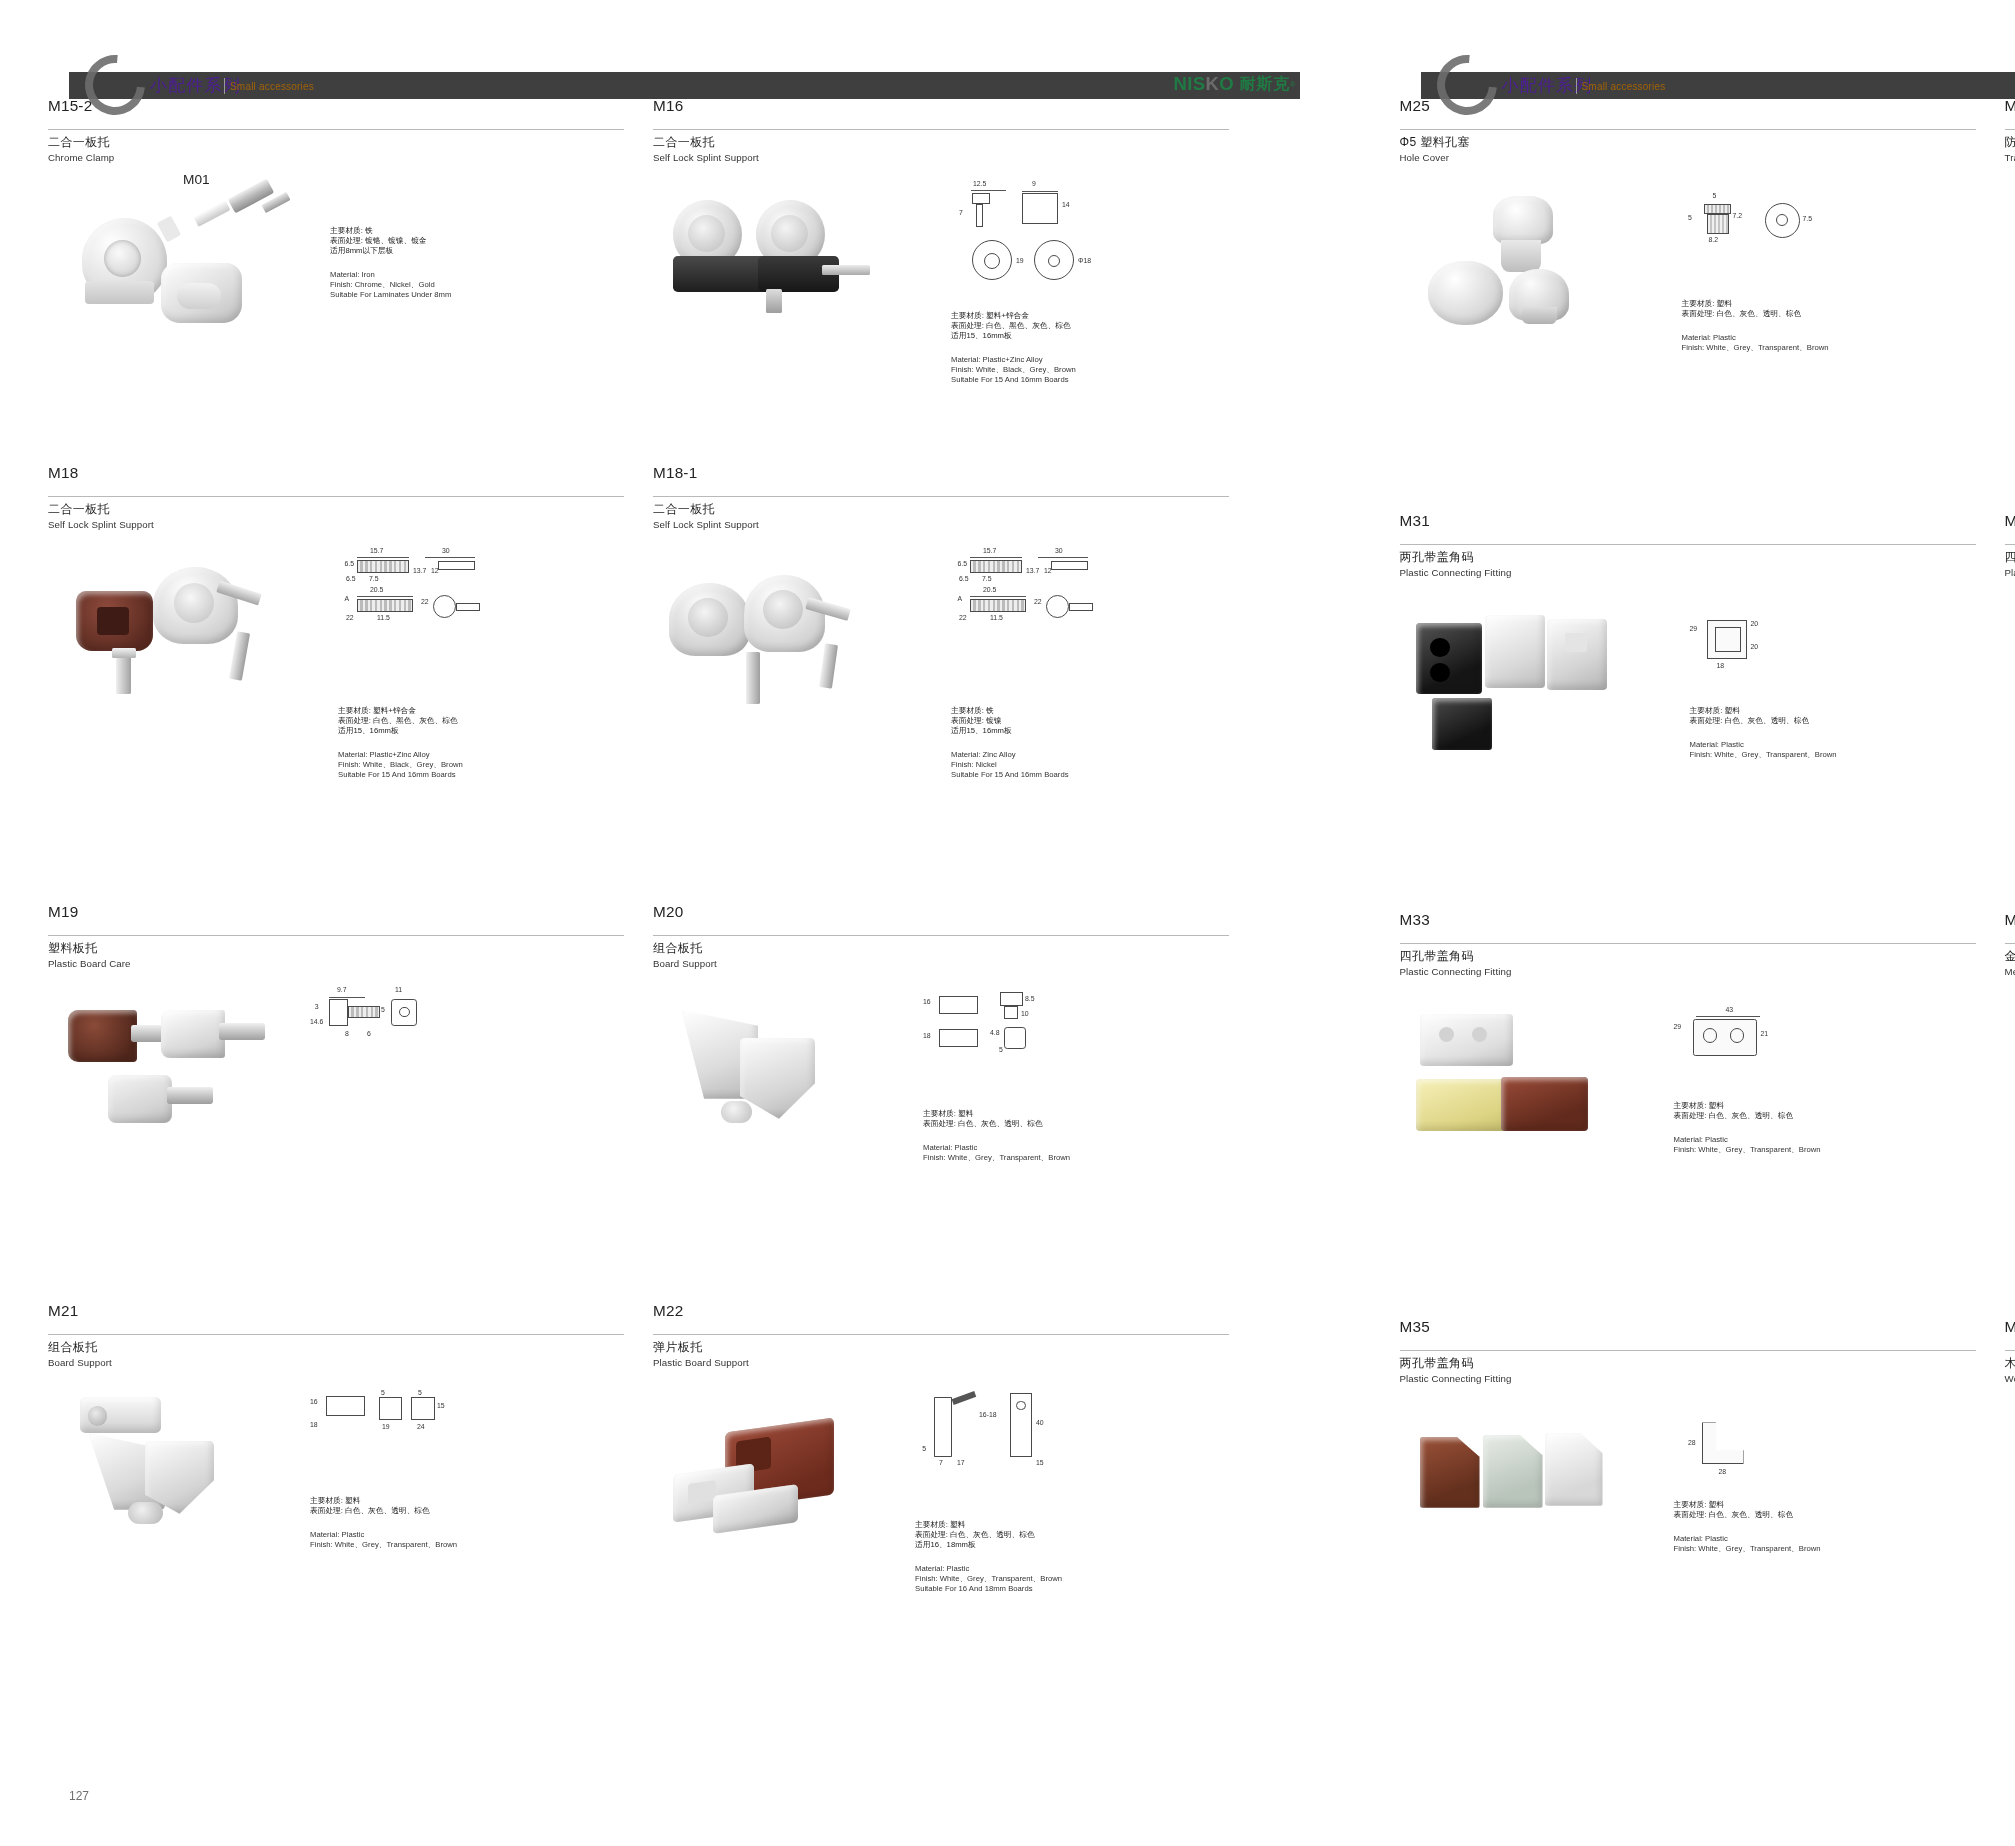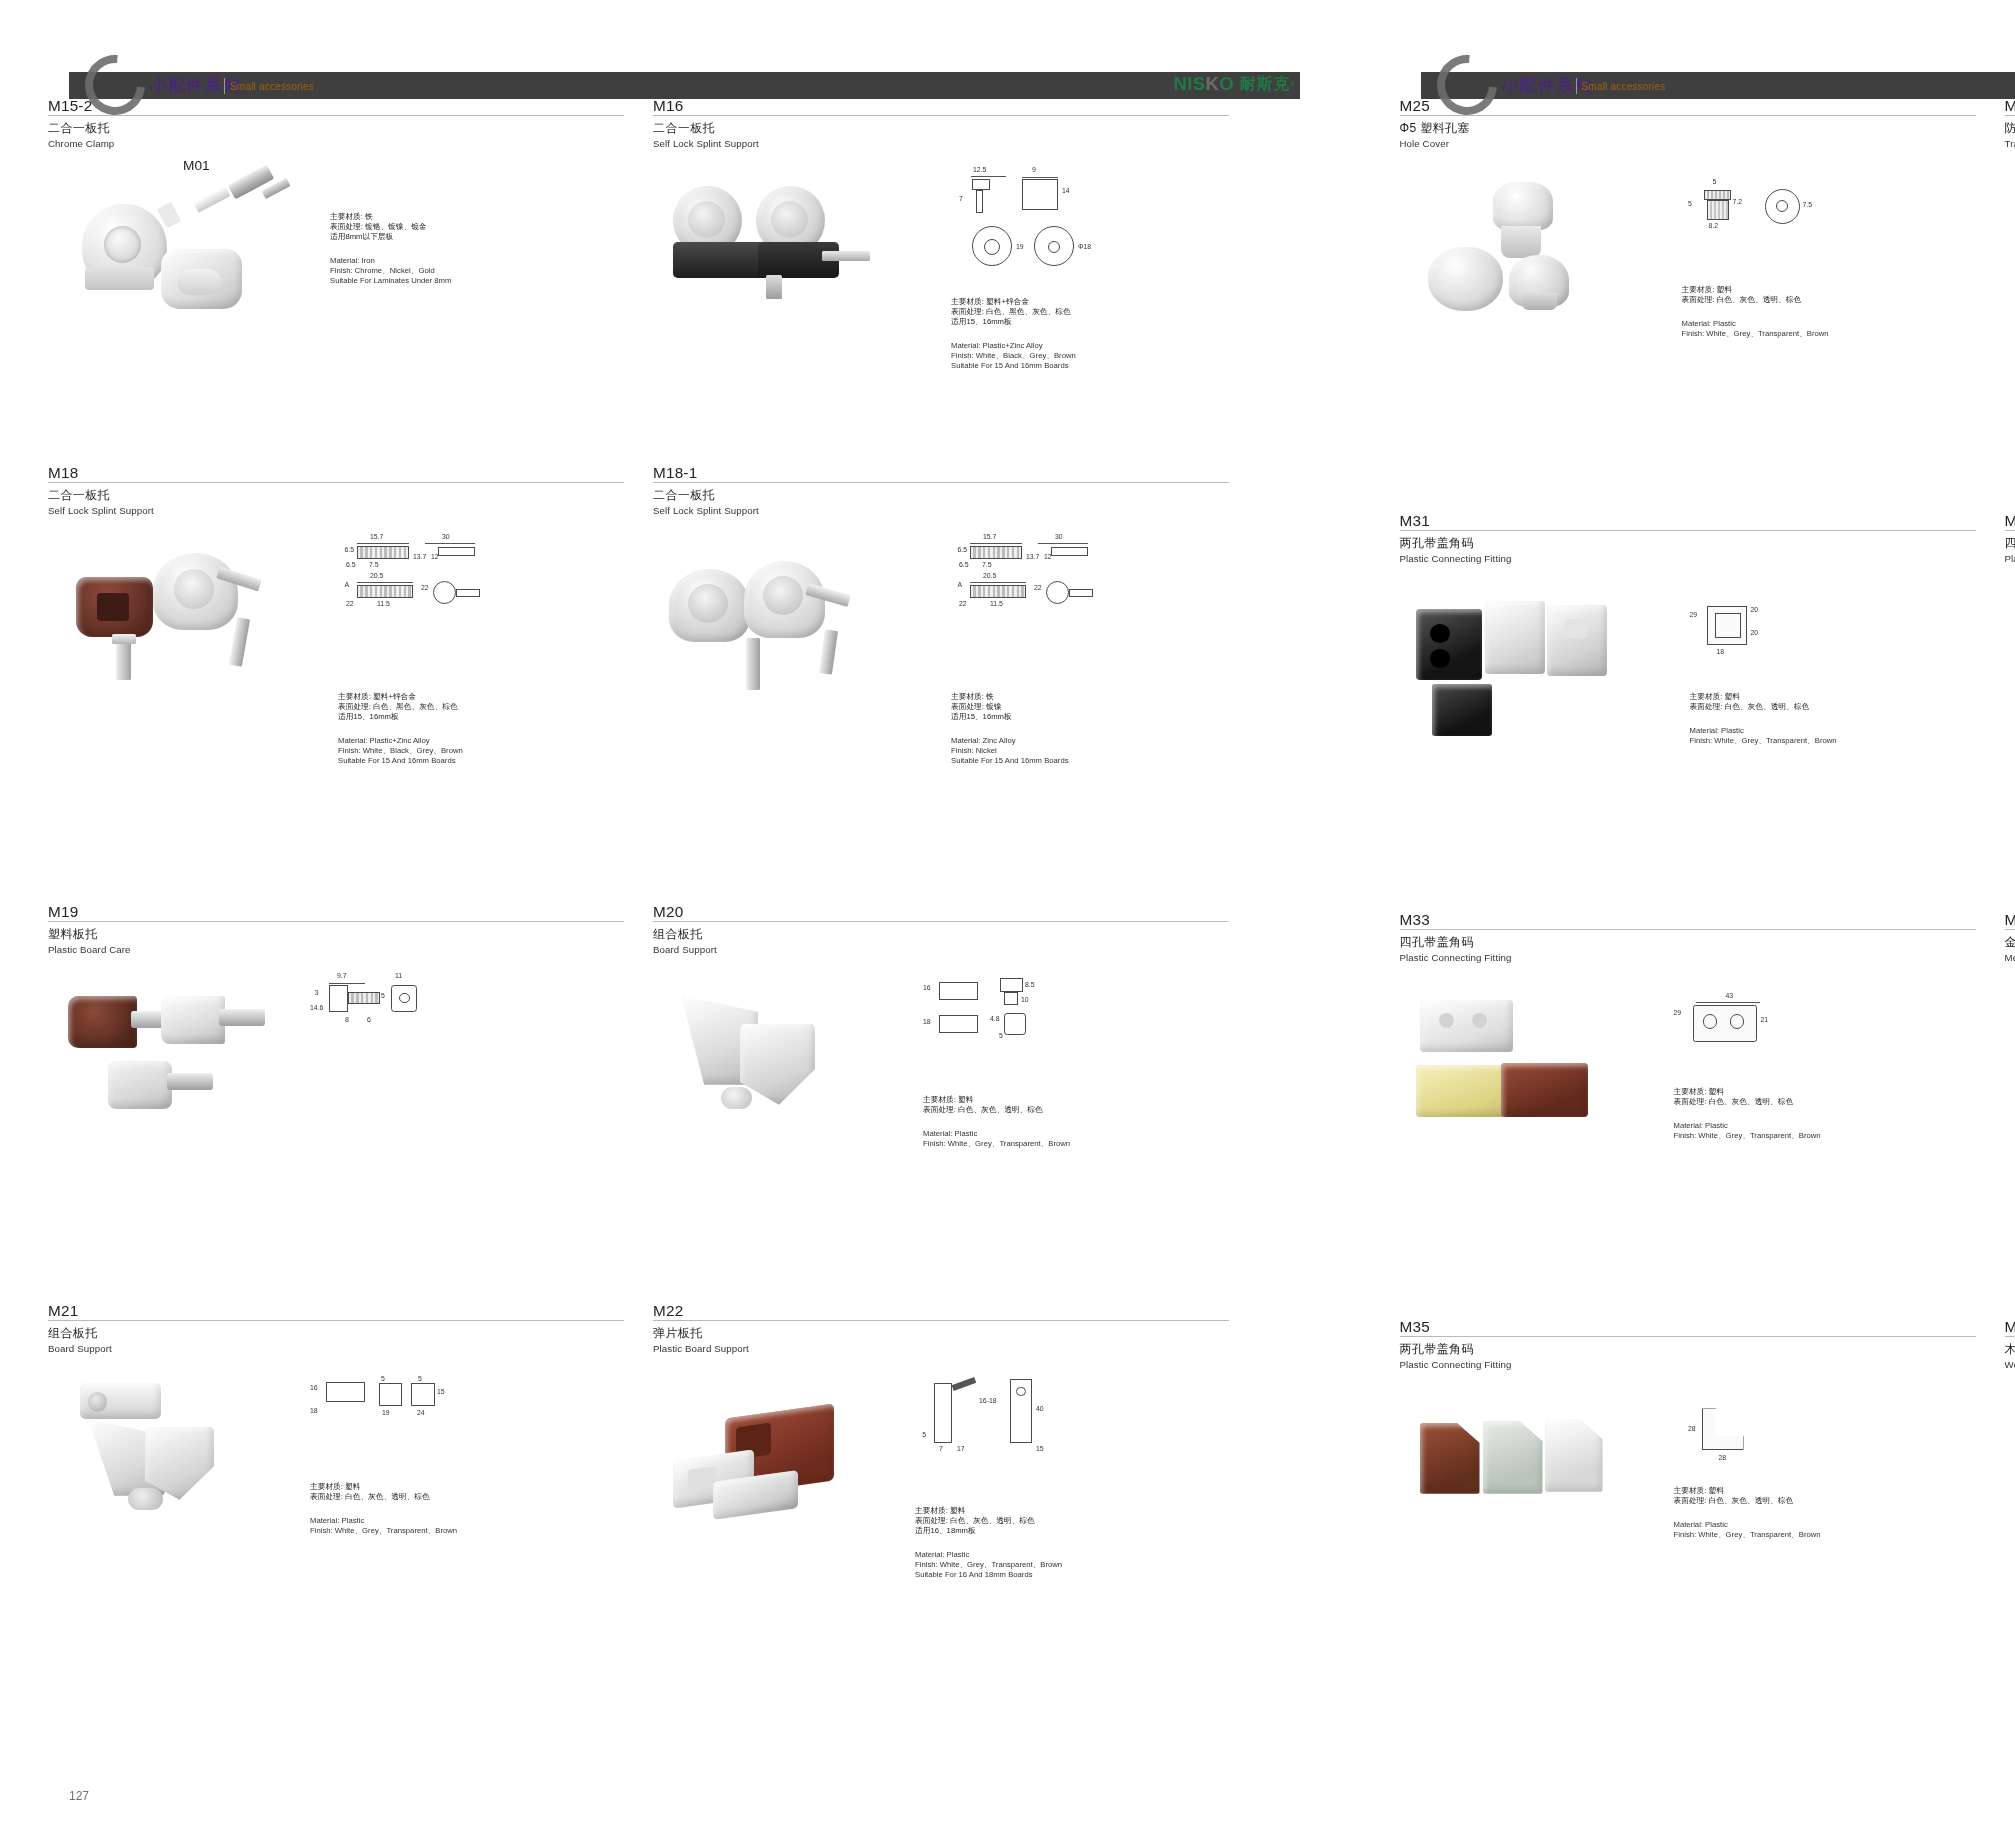--- a/index.html
+++ b/index.html
@@ -97,21 +97,21 @@
     top: 97px;
     left: 48px;
     right: 44px;
     bottom: 81px;
   }
   .prod {
     position: absolute;
   }
   .prod-head {
     border-bottom: 0.8px solid #b9b9b9;
-    padding-bottom: 0;
+    padding-bottom: 14px;
   }
   .code {
     font-size: 15.3px;
     color: #232323;
     letter-spacing: 0.2px;
   }
   .name-cn {
     font-size: 12px;
     color: #1e1e1e;
     margin-top: 6.4px;

